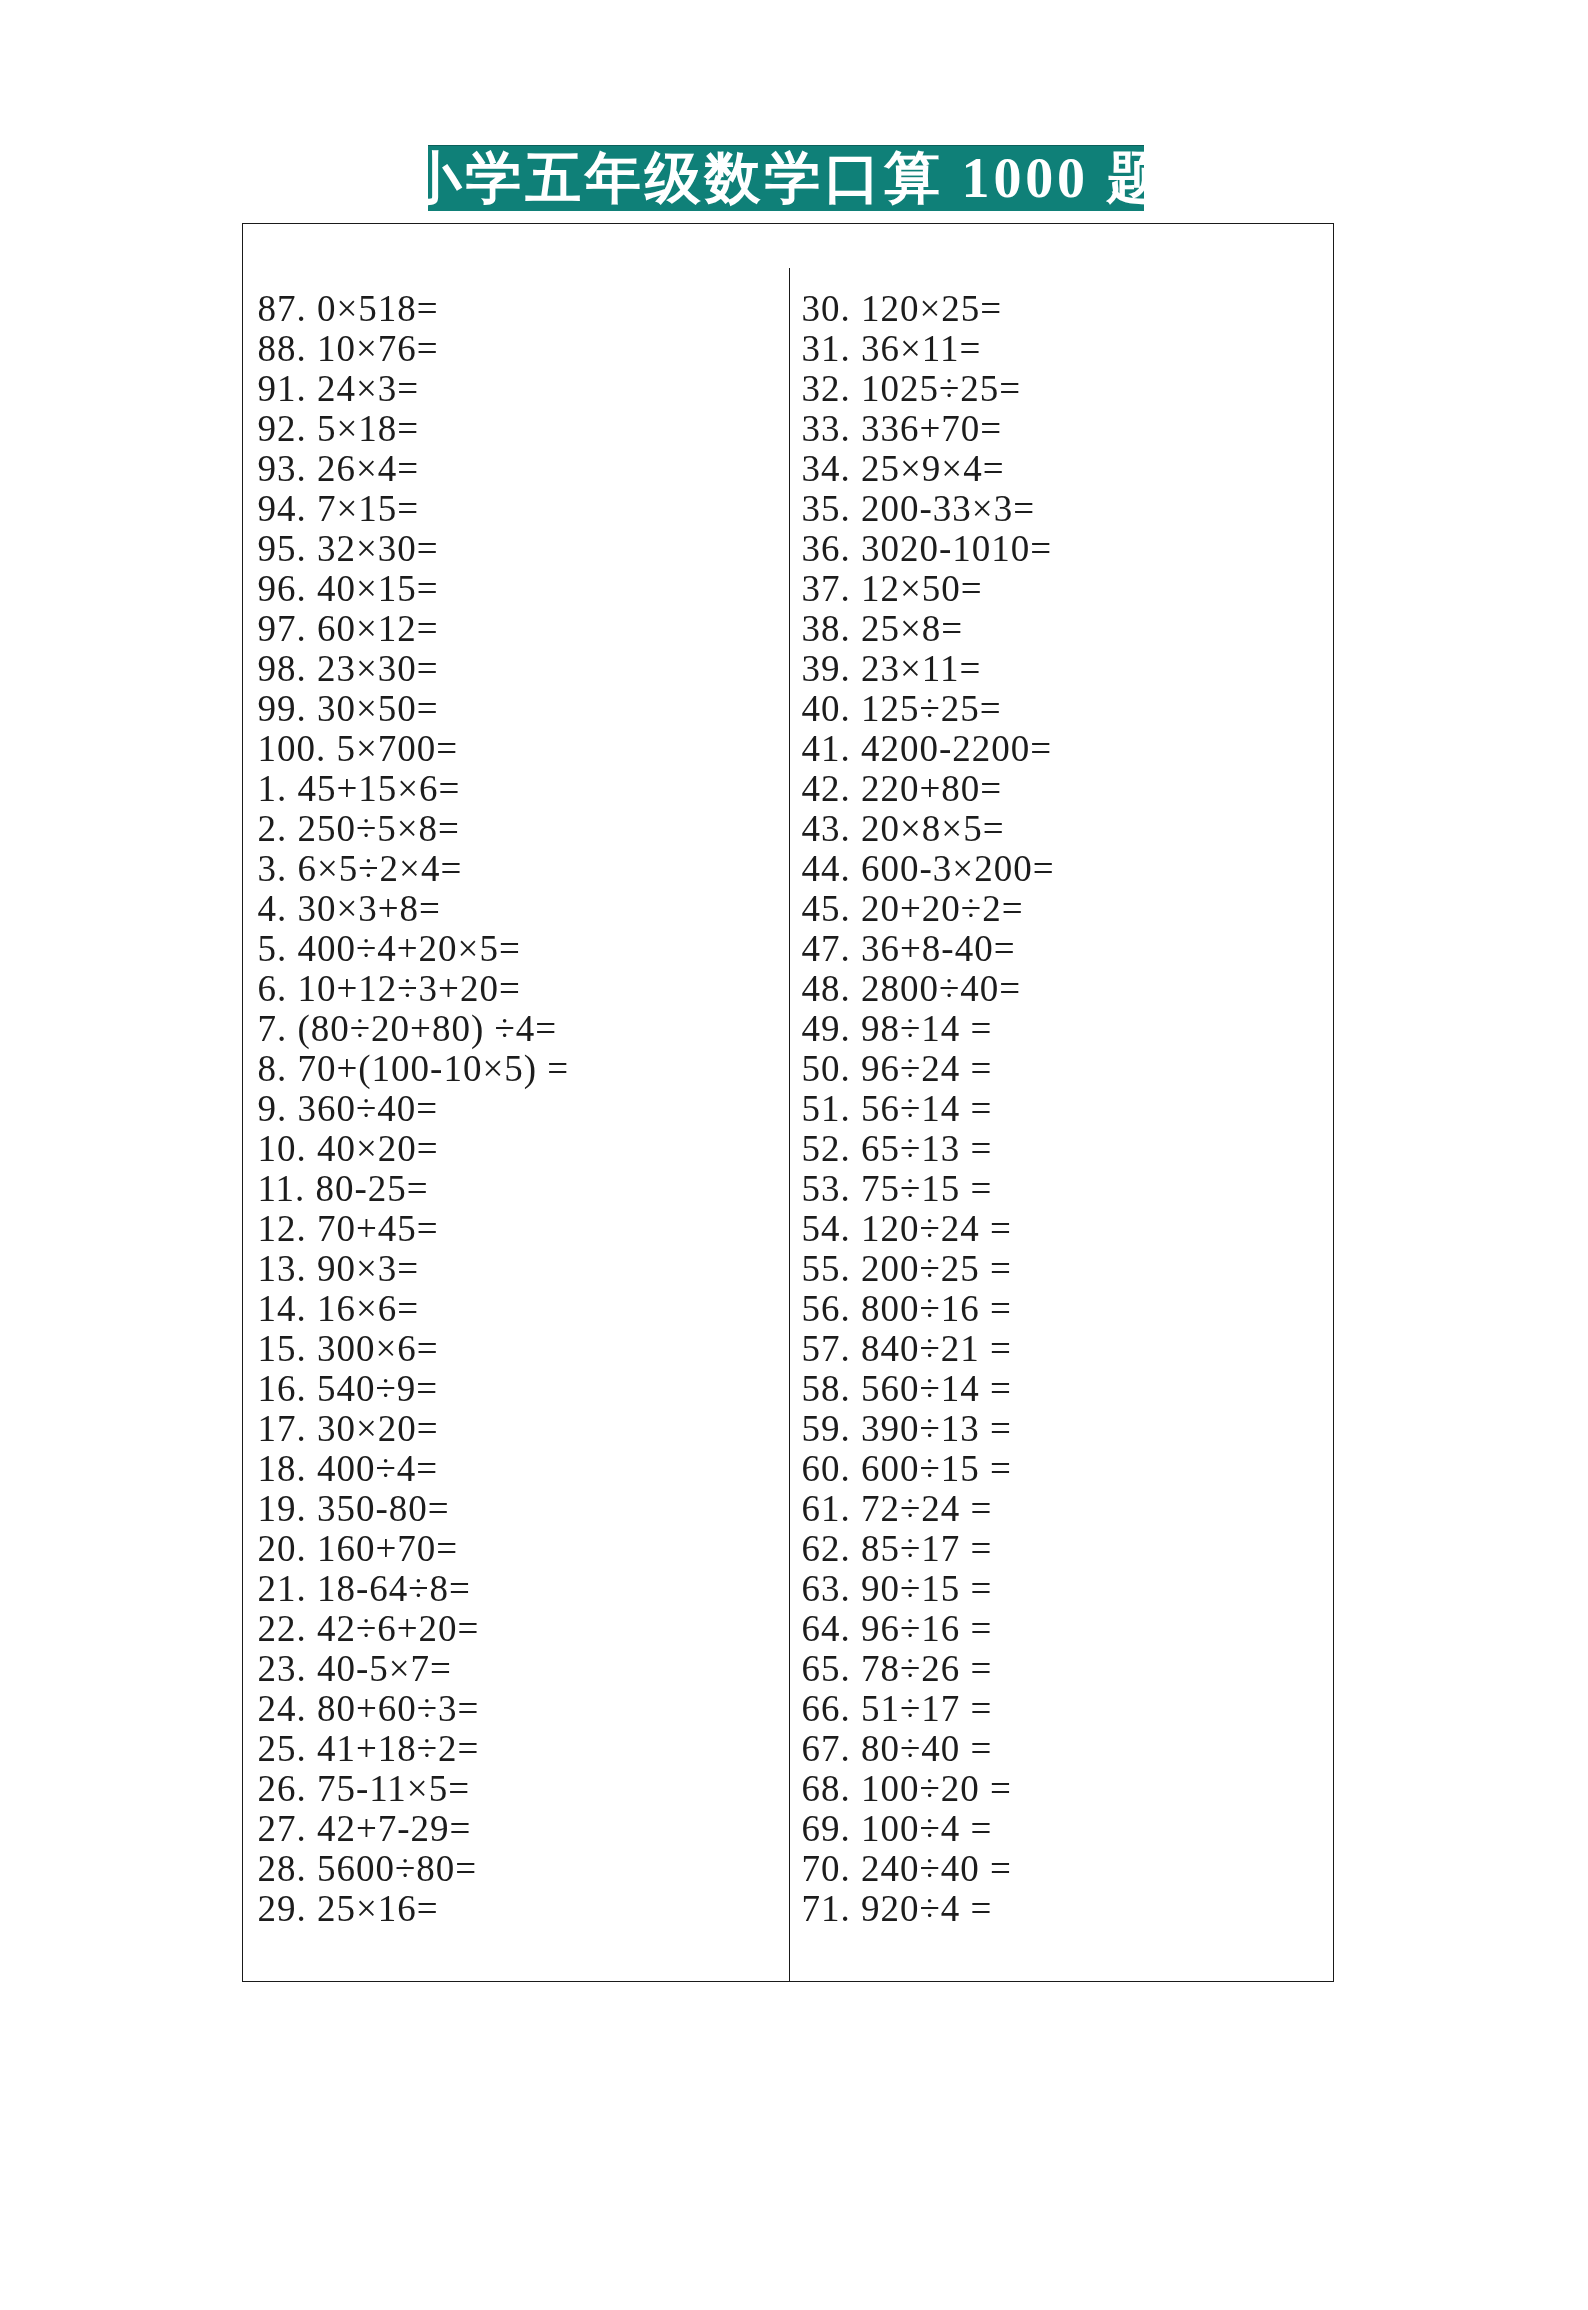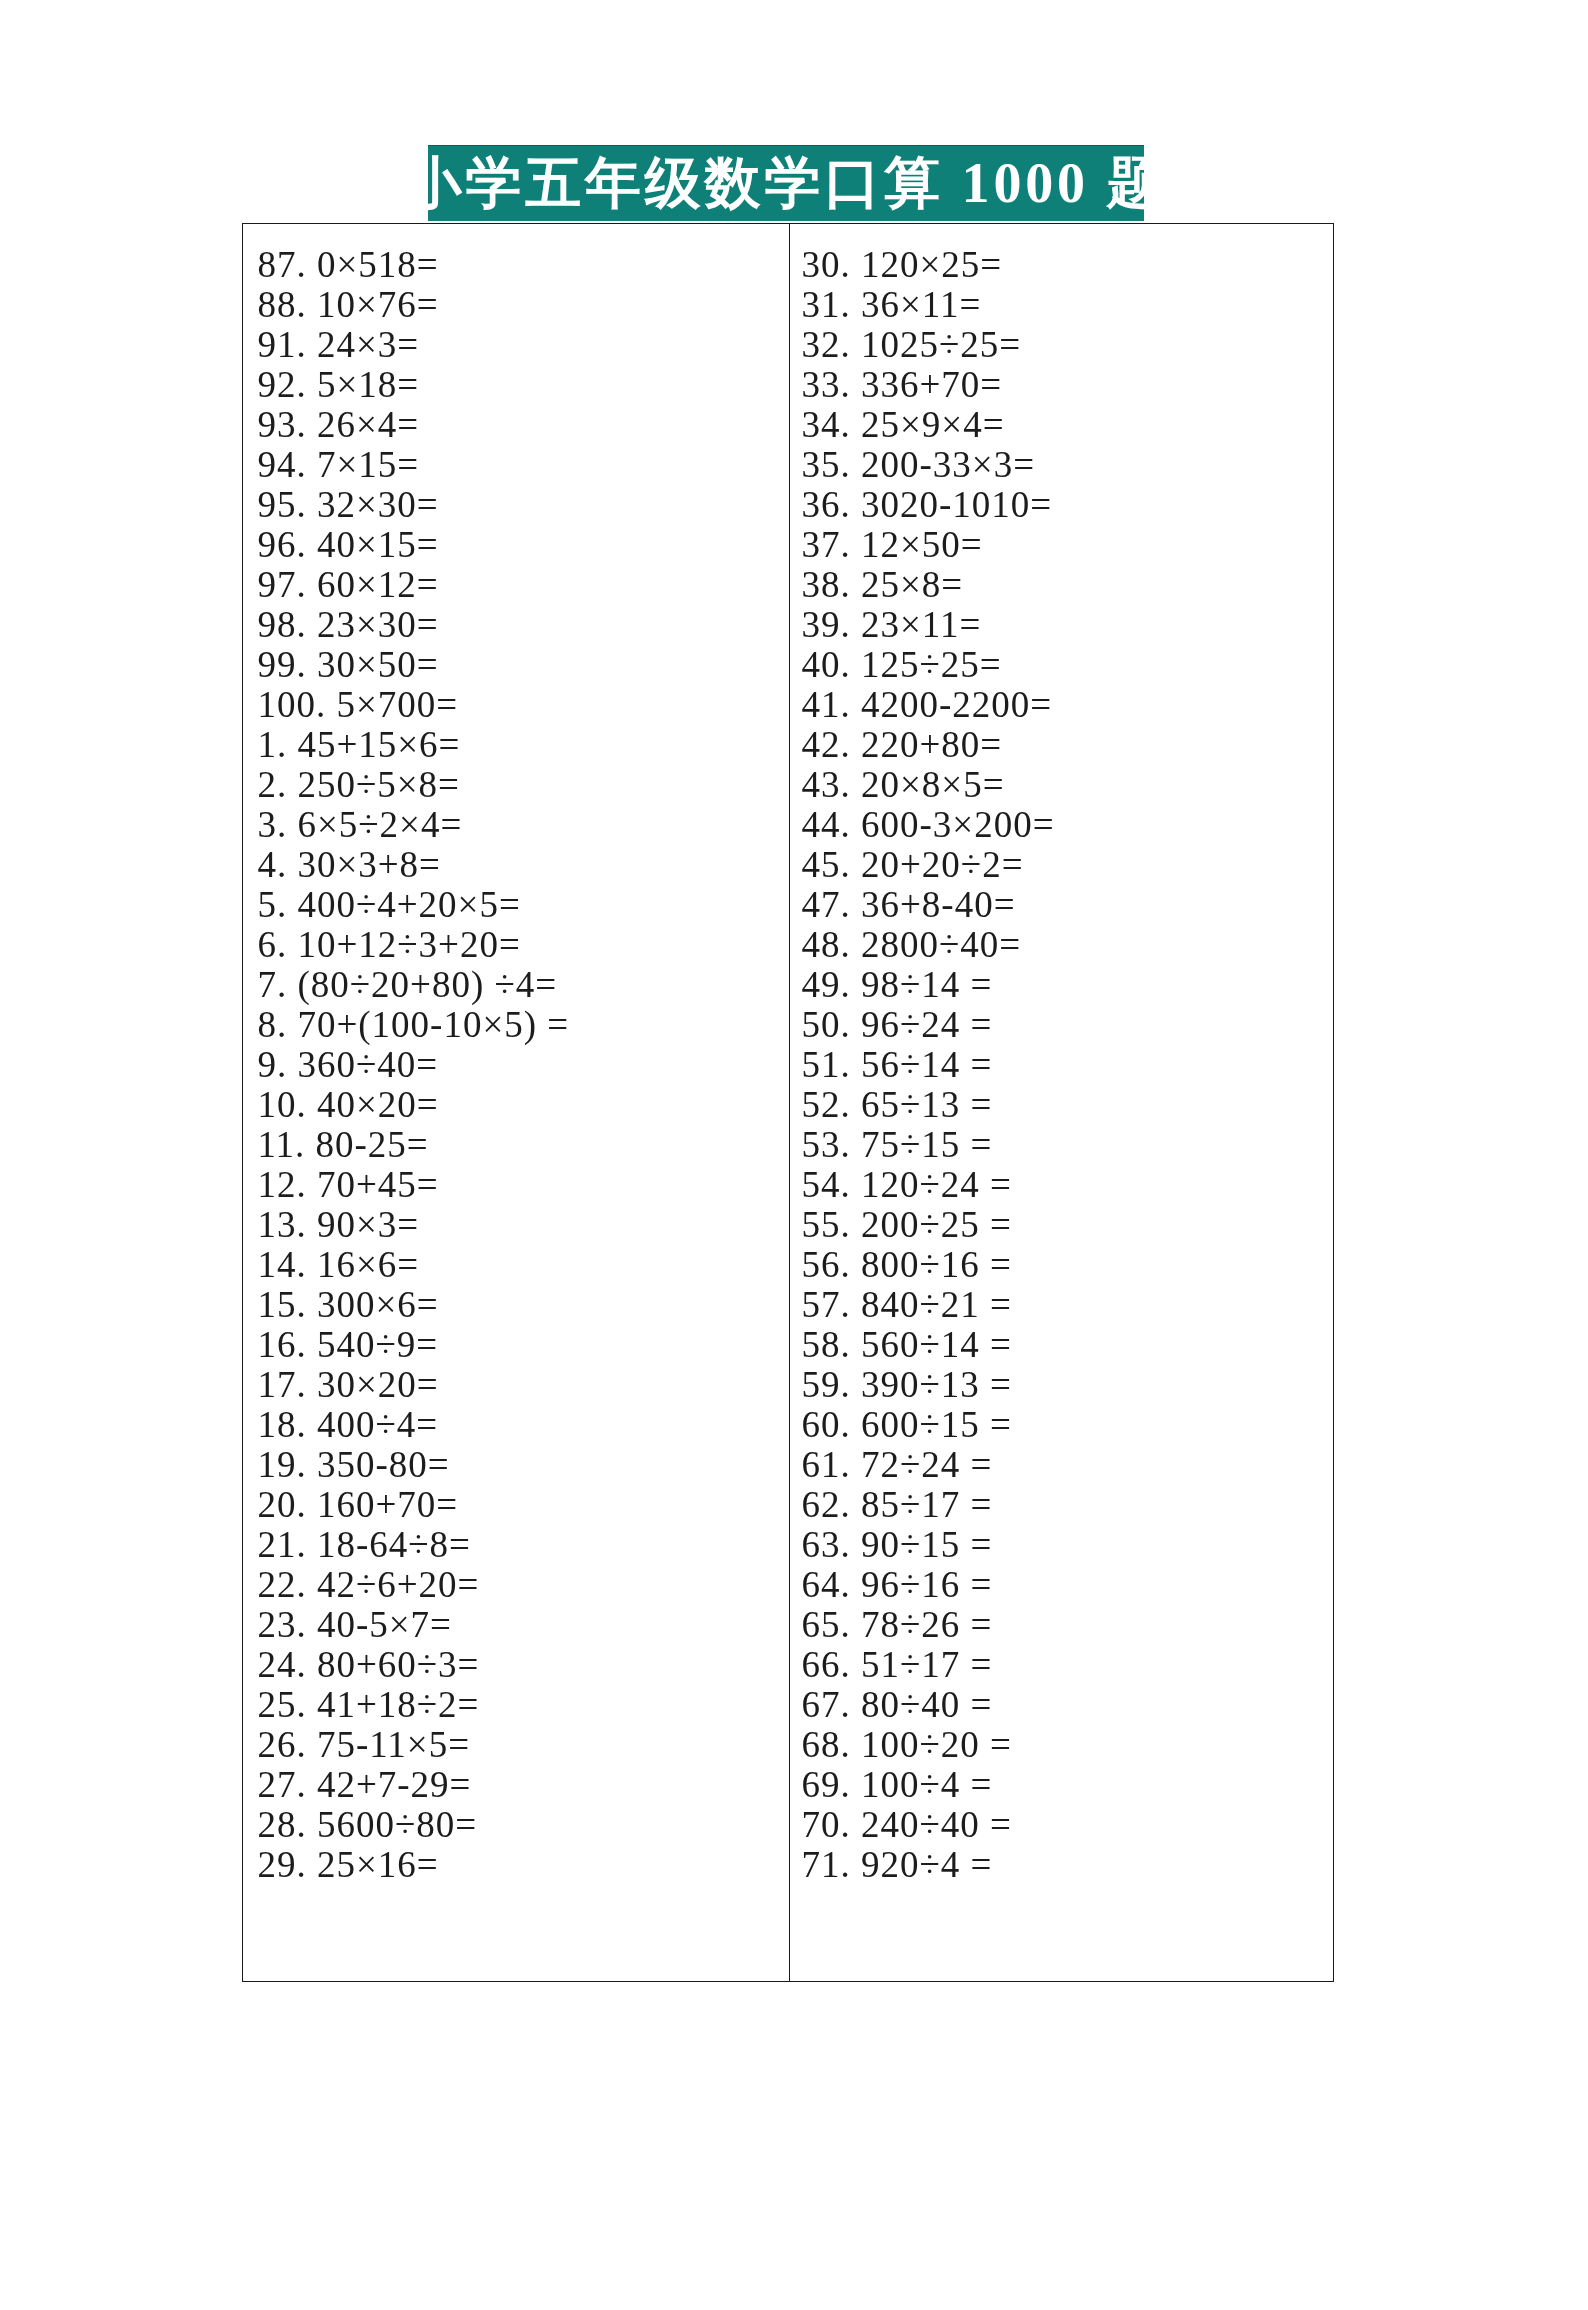--- a/index.html
+++ b/index.html
@@ -16,21 +16,21 @@
     height: 2310px;
     background: var(--page-bg);
     position: relative;
     font-family: "Liberation Serif", "DejaVu Serif", serif;
   }
   .title-bar {
     position: absolute;
     left: 428px;
     top: 145px;
     width: 716px;
-    height: 76px;
+    height: 66px;
     background: var(--title-bg);
     color: var(--title-text);
     display: flex;
     align-items: center;
     justify-content: center;
     font-size: 56px;
     font-weight: bold;
     letter-spacing: 3.8px;
     border-top: 1.9px solid rgba(0,0,0,0.25);
     white-space: nowrap;
@@ -41,20 +41,21 @@
     top: 223px;
     width: 1092px;
     height: 1759px;
     border: 1.9px solid var(--table-border);
     display: flex;
     background: var(--page-bg);
   }
   .col {
     padding-top: 21px;
     overflow: hidden;
+    margin-top: 44px;
   }
   .col-left {
     width: 547px;
     border-right: 1.9px solid var(--table-border);
     padding-left: 14.4px;
   }
   .col-right {
     flex: 1;
     padding-left: 11.5px;
   }

